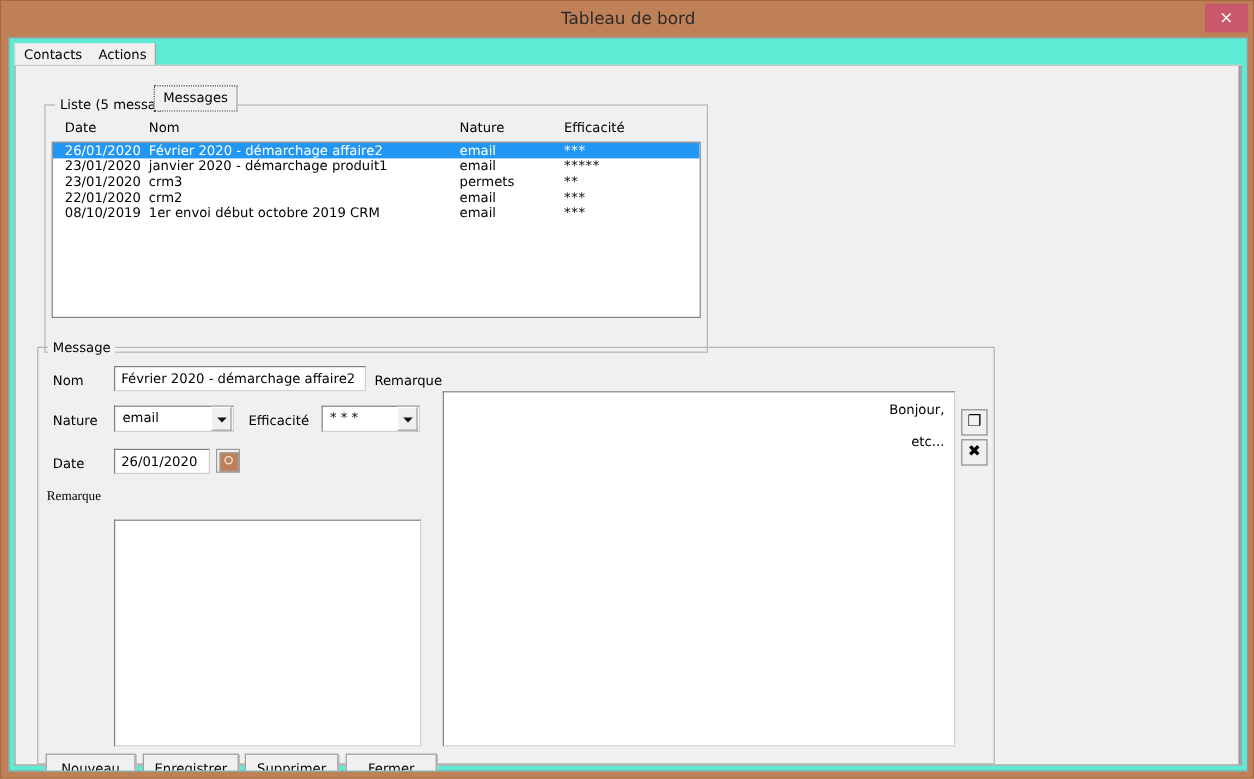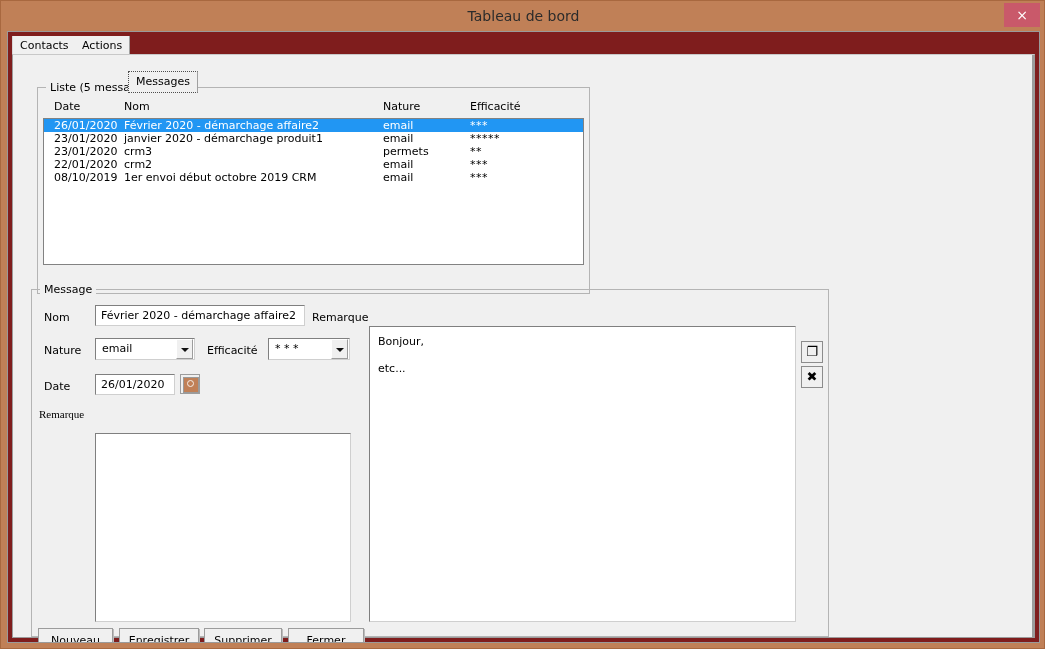--- a/index.html
+++ b/index.html
@@ -54,21 +54,21 @@
     text-align: center;
     cursor: default;
   }
 
   
   .client {
     position: absolute;
     left: 6px; top: 30px;
     width: 1033px;
     height: 612px;
-    background: #7f1d1d;
+    background: #5eead4;
     border: 1px solid #9a9a9a;
     box-sizing: border-box;
     overflow: hidden;
   }
 
   
   .tabstrip {
     position: absolute;
     left: 4px; top: 2px;
     height: 21px;
@@ -271,20 +271,21 @@
     border: 1px solid #7f7f7f;
     border-right-color: #cfcfcf;
     border-bottom-color: #cfcfcf;
     box-sizing: border-box;
     overflow: hidden;
   }
   #contenu-box {
     left: 337px; top: 36px;
     width: 427px; height: 296px;
     padding: 8px 8px;
+    text-align: right;
   }
   #contenu-box p {
     margin: 0 0 14px 0;
     font-size: 11px;
     line-height: 13px;
     color: #000;
   }
   #remarque-box {
     left: 63px; top: 143px;
     width: 256px; height: 189px;

